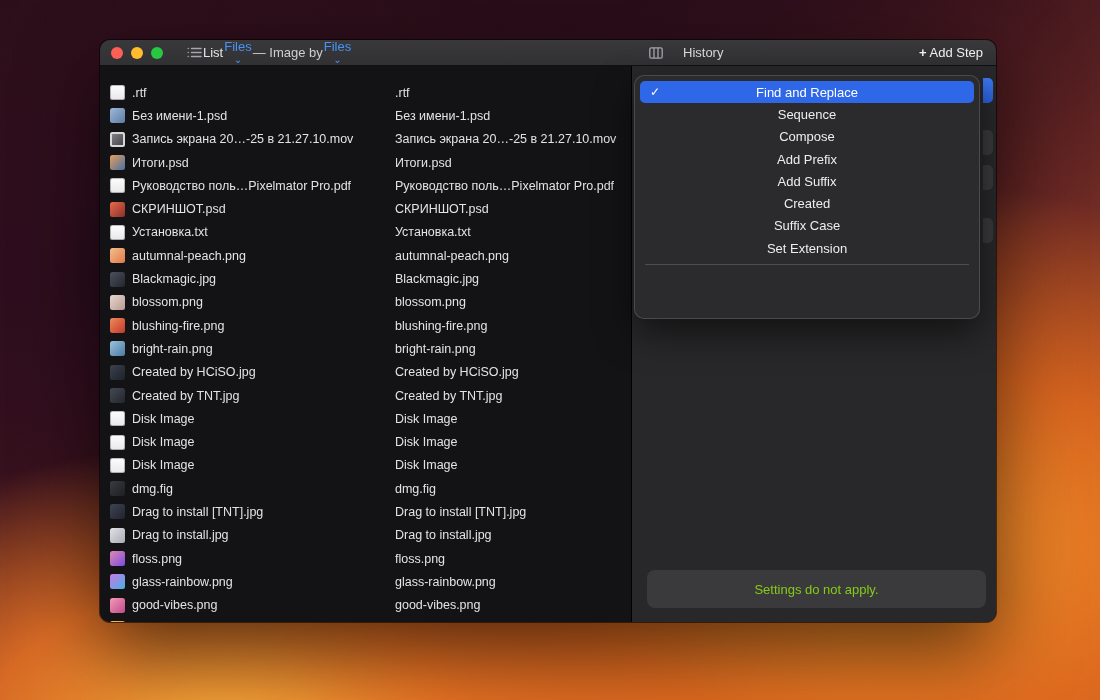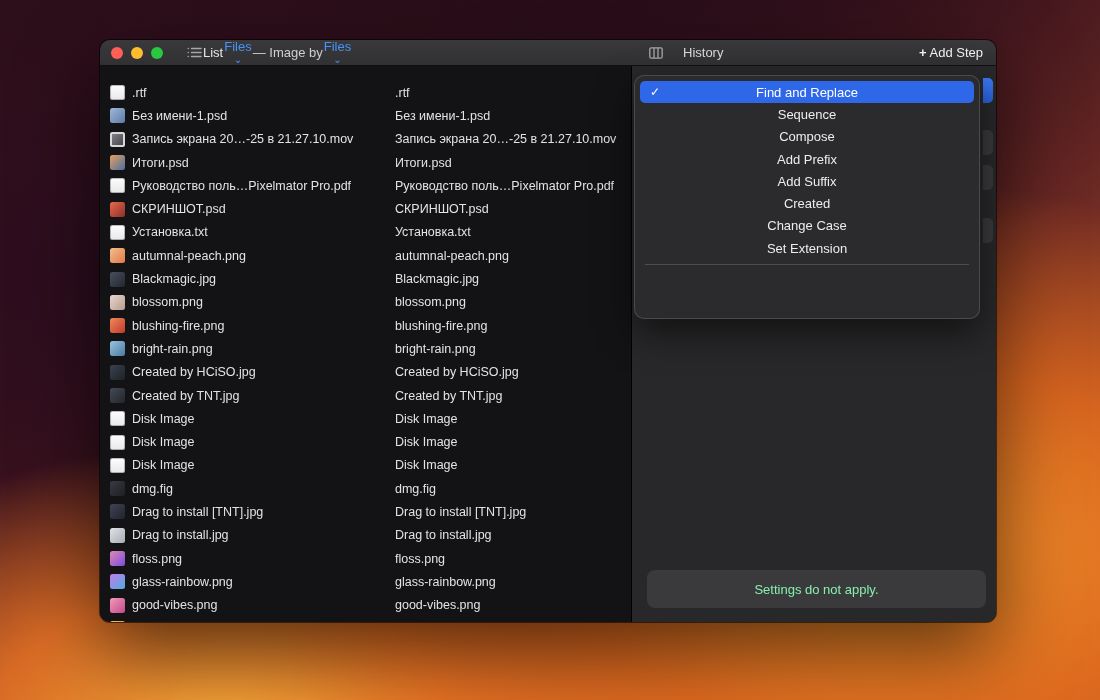--- a/index.html
+++ b/index.html
@@ -65,21 +65,21 @@
     font-size:13px; color:#ededf0;
   }
   .menu-item.selected { background:#2e68e8; color:#fff; }
   .check { position:absolute; left:10px; font-size:12px; color:#fff; width:14px; }
   .menu-divider { height:1px; background:rgba(255,255,255,.16); margin:5px 10px; }
 
   .settings-note {
     position:absolute; left:15px; right:10px; bottom:14px; height:38px;
     background:#3a3a3c; border-radius:8px;
     display:flex; align-items:center; justify-content:center;
-    color:#86efac; font-size:13px;
+    color:#84cc16; font-size:13px;
   }
 
   .sliver { position:absolute; right:3px; width:10px; height:25px; border-radius:0 5px 5px 0; background:#3a3a3c; }
   .sliver.blue { top:12px; background:linear-gradient(#3c78f0,#2a5fd8); }
   .sliver.g1 { top:64px; } .sliver.g2 { top:99px; } .sliver.g3 { top:152px; }
 
   svg.glyph { display:block; }
 </style>
 </head>
 <body>
@@ -381,21 +381,21 @@
           <div class="menu-item">
     <span class="check"></span>
     <span class="menu-label">Add Suffix</span>
   </div>
           <div class="menu-item">
     <span class="check"></span>
     <span class="menu-label">Created</span>
   </div>
           <div class="menu-item">
     <span class="check"></span>
-    <span class="menu-label">Change Case</span>
+    <span class="menu-label">Suffix Case</span>
   </div>
           <div class="menu-item">
     <span class="check"></span>
     <span class="menu-label">Set Extension</span>
   </div>
           <div class="menu-divider"></div>
         </div>
 
       <div class="settings-note">
         <span>Settings do not apply.</span>

